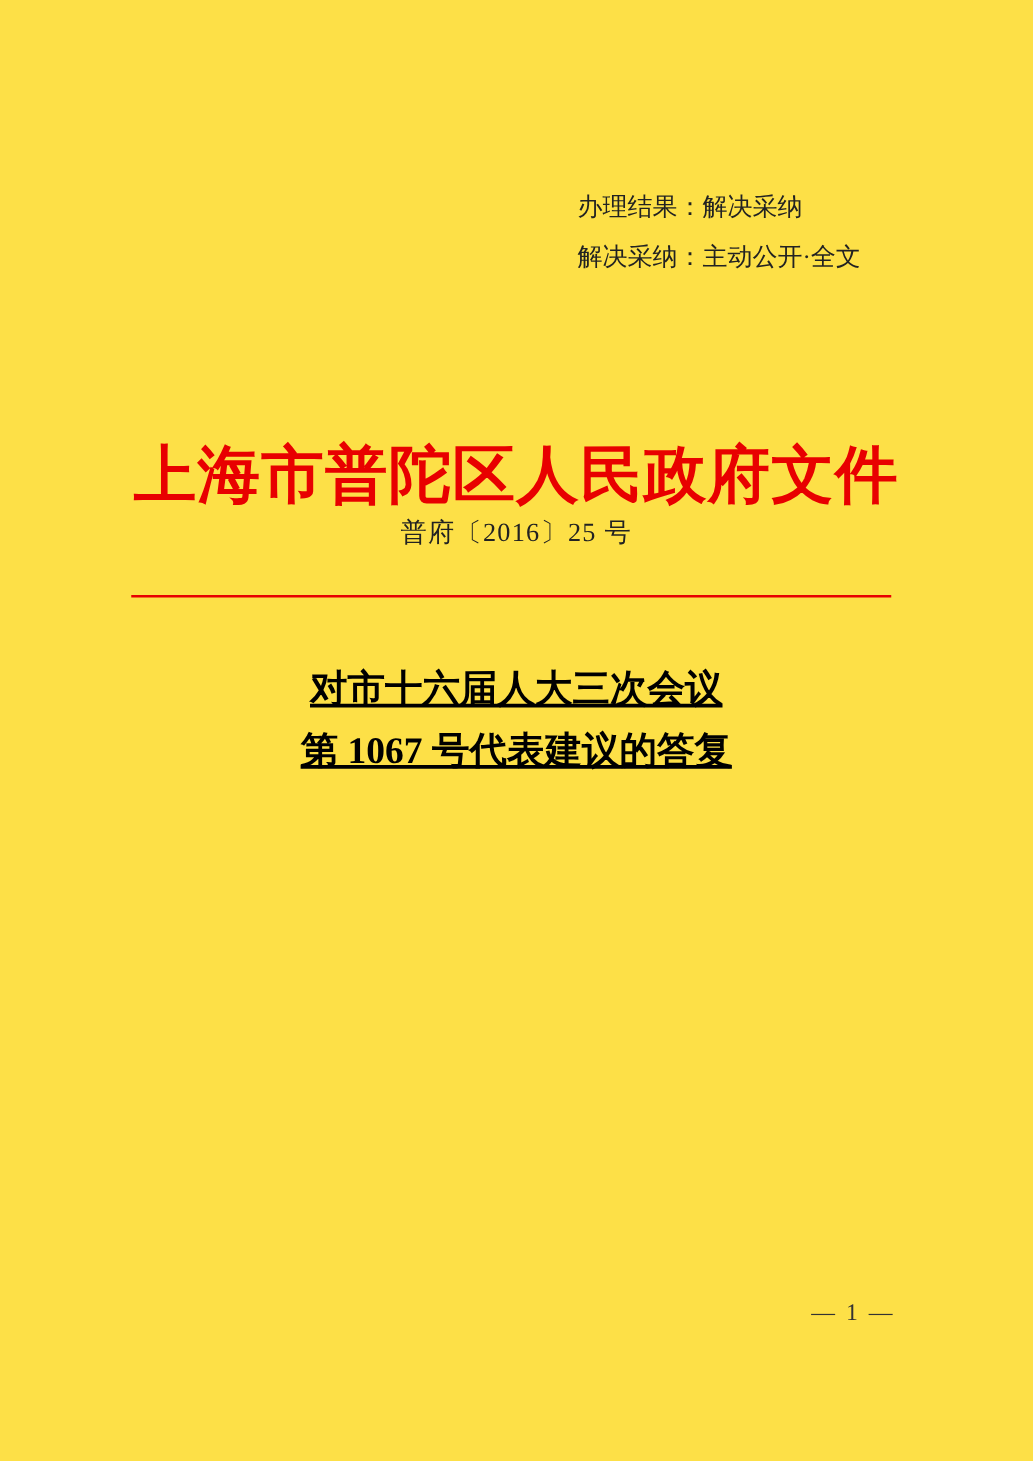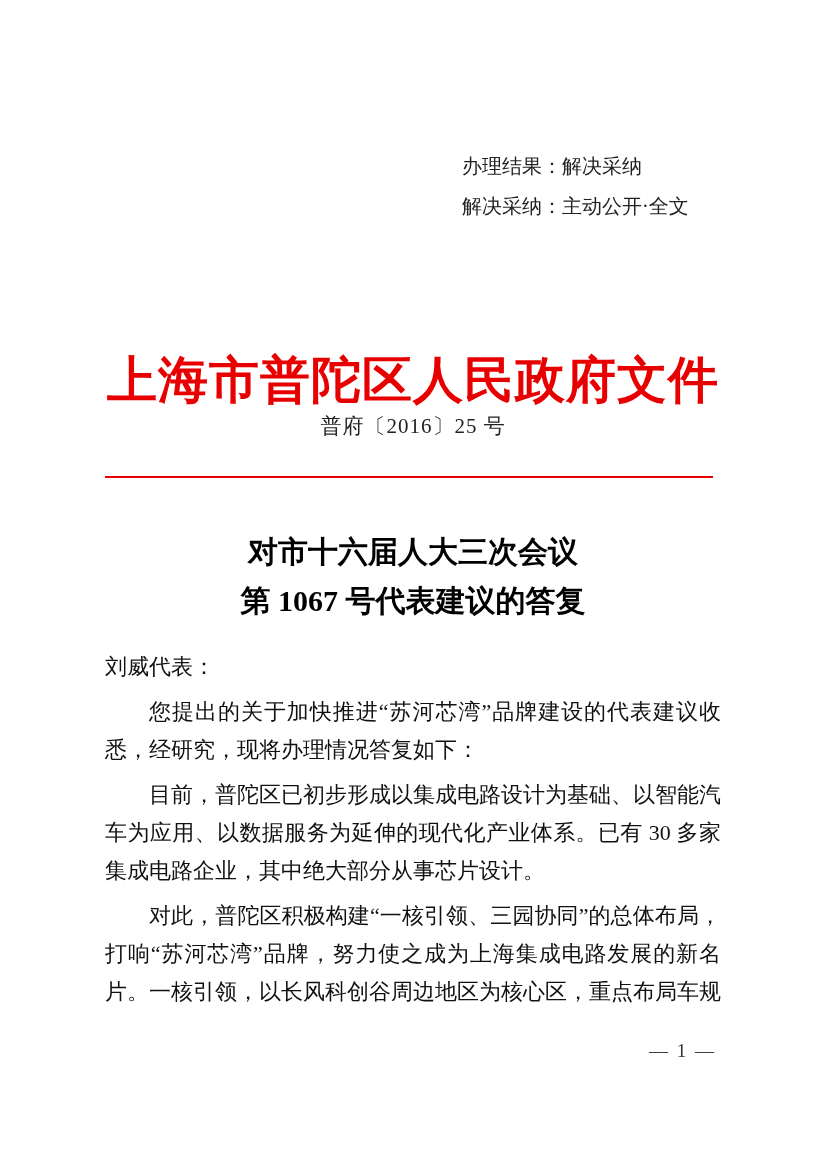--- a/index.html
+++ b/index.html
@@ -6,21 +6,21 @@
     margin: 0;
     padding: 0;
     background: #888;
     font-family: "Liberation Serif", "DejaVu Serif", serif;
   }
   .page {
     position: relative;
     width: 826px;
     height: 1169px;
     margin: 0 auto;
-    background: #ffffff;
+    background: #fde047;
     overflow: hidden;
     color: #1a1a1a;
   }
   .meta-block {
     position: absolute;
     left: 462px;
     top: 146px;
     font-size: 20px;
     line-height: 40px;
     white-space: nowrap;
@@ -60,20 +60,21 @@
   .doc-title {
     position: absolute;
     left: 0;
     top: 527px;
     width: 100%;
     text-align: center;
     font-weight: bold;
     font-size: 30px;
     line-height: 49px;
     color: #000;
+    text-decoration: underline;
   }
   .body-text {
     position: absolute;
     left: 105px;
     top: 648px;
     width: 616px;
     font-size: 22px;
     line-height: 38px;
     text-align: justify;
     color: #111;
@@ -108,22 +109,16 @@
 
   <div class="doc-number">普府〔2016〕25 号</div>
 
   <div class="red-line"></div>
 
   <div class="doc-title">
     <div>对市十六届人大三次会议</div>
     <div>第 1067 号代表建议的答复</div>
   </div>
 
-  <div class="body-text">
-    <div class="salutation">刘威代表：</div>
-    <p>您提出的关于加快推进“苏河芯湾”品牌建设的代表建议收悉，经研究，现将办理情况答复如下：</p>
-    <p>目前，普陀区已初步形成以集成电路设计为基础、以智能汽车为应用、以数据服务为延伸的现代化产业体系。已有 30 多家集成电路企业，其中绝大部分从事芯片设计。</p>
-    <p>对此，普陀区积极构建“一核引领、三园协同”的总体布局，打响“苏河芯湾”品牌，努力使之成为上海集成电路发展的新名片。一核引领，以长风科创谷周边地区为核心区，重点布局车规</p>
-  </div>
 
   <div class="page-footer">— 1 —</div>
 
 </div>
 
 </body></html>

